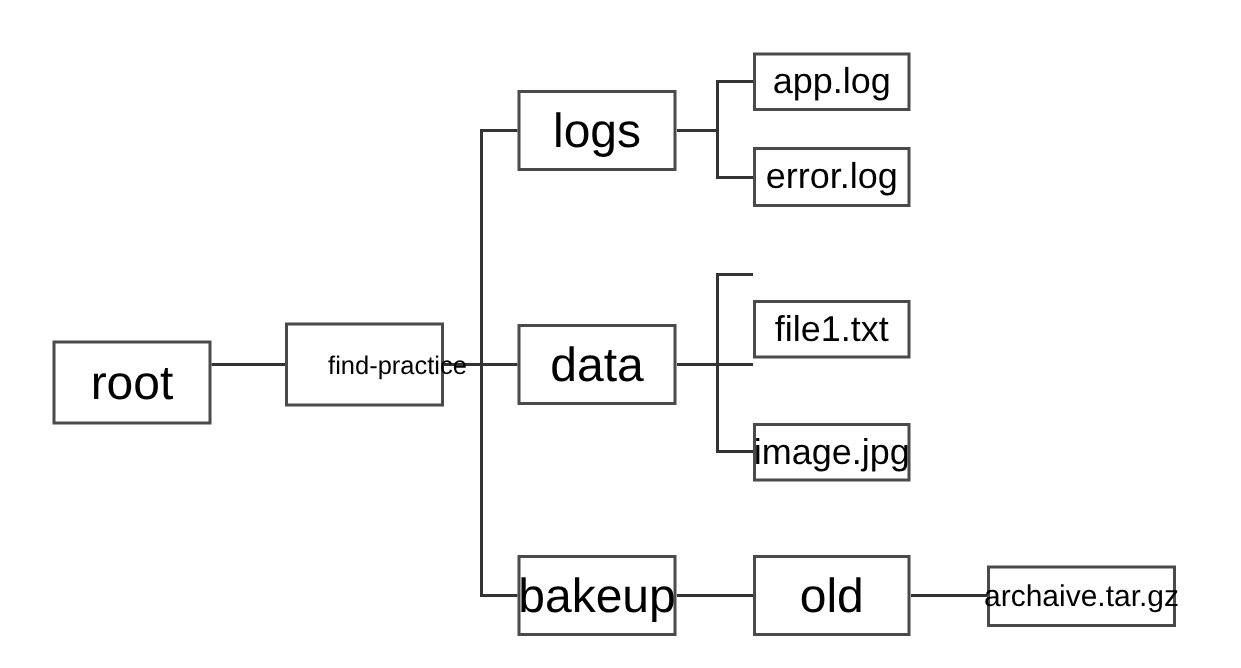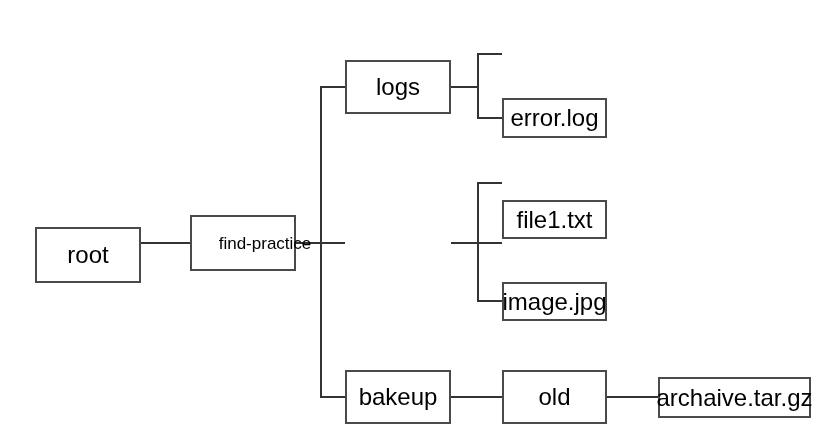--- a/index.html
+++ b/index.html
@@ -26,36 +26,36 @@
     box-sizing: border-box;
     border: 2px solid #4a4a4a;
     background: #ffffff;
     display: flex;
     align-items: center;
     justify-content: center;
     white-space: nowrap;
     color: #000000;
     line-height: 1;
   }
-  .folder { font-size: 24px; }
+  .folder { font-size: 32px; }
   .file   { font-size: 24px; }
 
   
   #n-root          { left: 35px;  top: 215px; width: 106px; height: 56px; margin-top: 12px; }
   #n-find-practice { left: 190px; top: 215px; width: 106px; height: 56px; font-size: 17px; padding-left: 44px; }
   #n-logs          { left: 345px; top: 60px;  width: 106px; height: 54px; }
   #n-data          { left: 345px; top: 216px; width: 106px; height: 54px; }
   #n-bakeup        { left: 345px; top: 370px; width: 106px; height: 54px; }
   #n-old           { left: 502px; top: 370px; width: 105px; height: 54px; }
   #n-app-log       { left: 502px; top: 35px;  width: 105px; height: 39px; }
   #n-error-log     { left: 502px; top: 98px;  width: 105px; height: 40px; }
   #n-file1-txt     { left: 502px; top: 164px; width: 105px; height: 39px; margin-top: 36px; }
   #n-file2-csv     { left: 502px; top: 223px; width: 105px; height: 40px; }
   #n-image-jpg     { left: 502px; top: 282px; width: 105px; height: 39px; }
-  #n-archaive      { left: 658px; top: 377px; width: 153px; height: 41px; font-size: 24px; }
+  #n-archaive      { left: 658px; top: 377px; width: 126px; height: 41px; font-size: 20px; }
 </style>
 </head>
 <body>
 
 <div id="canvas">
 
   <svg id="connectors" width="827" height="445" viewBox="0 0 827 445" fill="none" stroke="#333333" stroke-width="2" shape-rendering="crispEdges">
     <path d="M140 243 H190"></path>
     <path d="M296 243 H321"></path>
     <path d="M321 87 V397"></path>
@@ -74,25 +74,27 @@
     <path d="M451 397 H502"></path>
     <path d="M607 397 H658"></path>
   </svg>
 
   <div class="node folder" id="n-root">root</div>
 
   <div class="node folder" id="n-find-practice">find-practice</div>
 
   <div class="node folder" id="n-logs">logs</div>
 
+  <div class="node folder" id="n-data">data</div>
 
   <div class="node folder" id="n-bakeup">bakeup</div>
 
   <div class="node folder" id="n-old">old</div>
 
+  <div class="node file" id="n-app-log">app.log</div>
 
   <div class="node file" id="n-error-log">error.log</div>
 
   <div class="node file" id="n-file1-txt">file1.txt</div>
 
 
   <div class="node file" id="n-image-jpg">image.jpg</div>
 
   <div class="node file" id="n-archaive">archaive.tar.gz</div>
 

